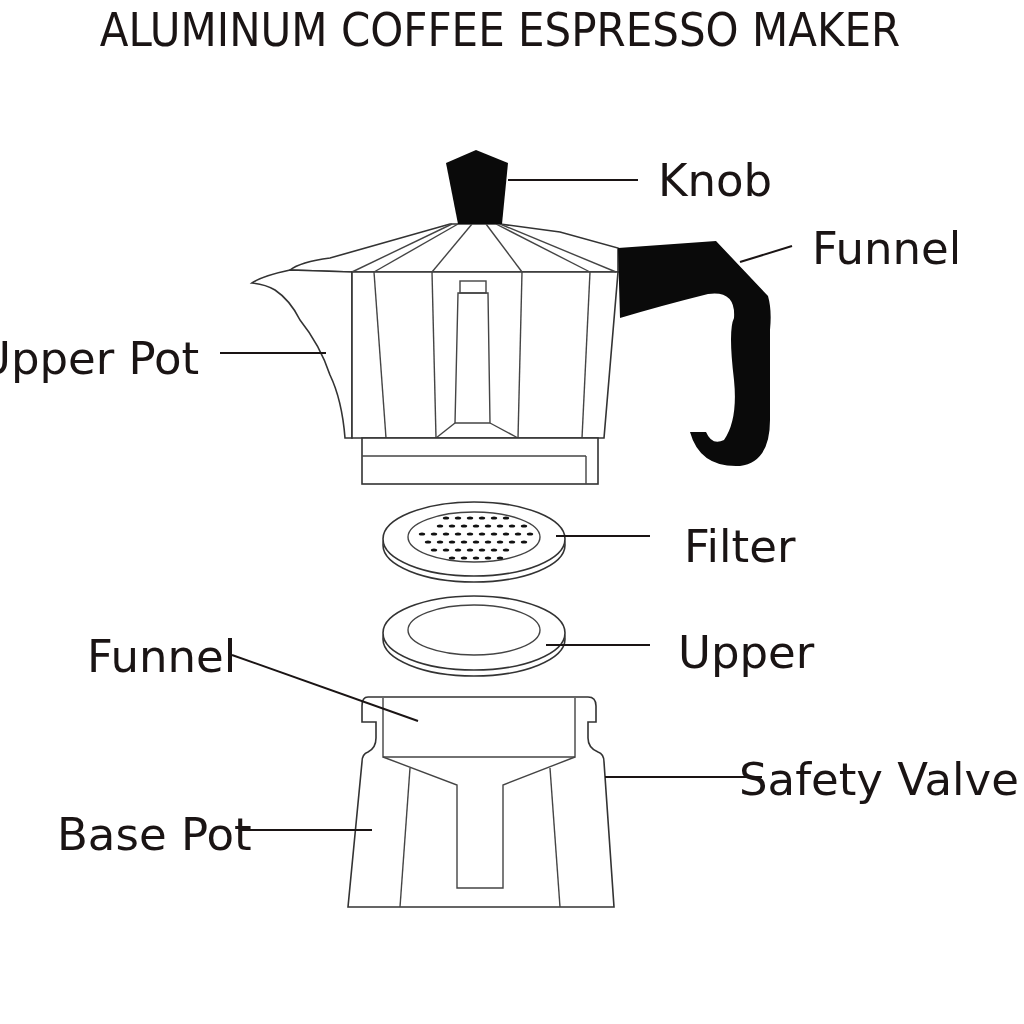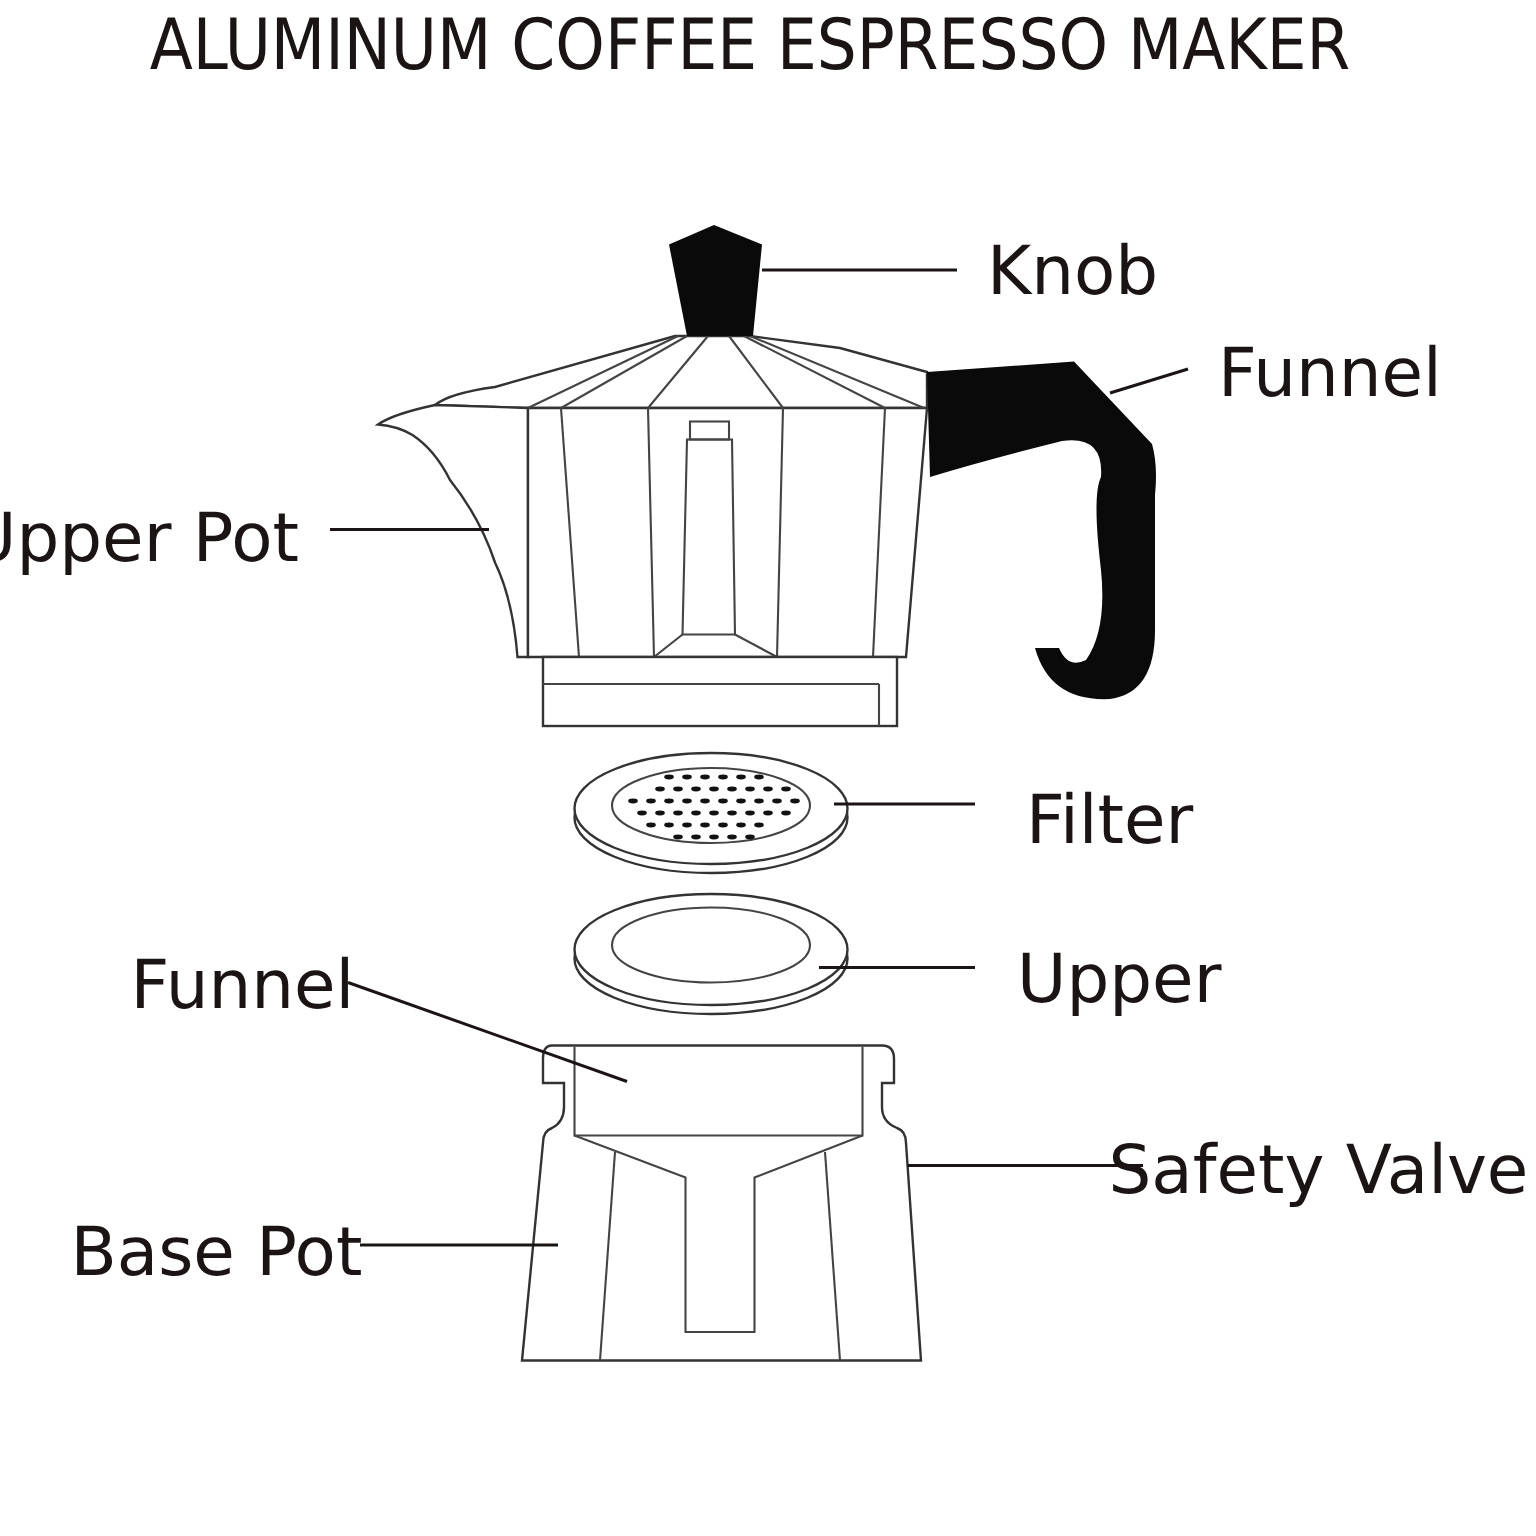--- a/index.html
+++ b/index.html
@@ -136,13 +136,13 @@
   <line class="line" x1="240" y1="830" x2="372" y2="830"></line>
 </svg>
 
 <div class="lbl" style="left:658px; top:158px;">Knob</div>
 <div class="lbl" style="left:812px; top:226px;">Funnel</div>
 <div class="lbl" style="left:-22px; top:336px;">Upper Pot</div>
 <div class="lbl" style="left:684px; top:524px;">Filter</div>
 <div class="lbl" style="left:678px; top:630px;">Upper</div>
 <div class="lbl" style="left:87px; top:634px;">Funnel</div>
 <div class="lbl" style="left:739px; top:757px;">Safety Valve</div>
-<div class="lbl" style="left:47px; top:812px;">Base Pot</div>
+<div class="lbl" style="left:57px; top:812px;">Base Pot</div>
 
 </body></html>

